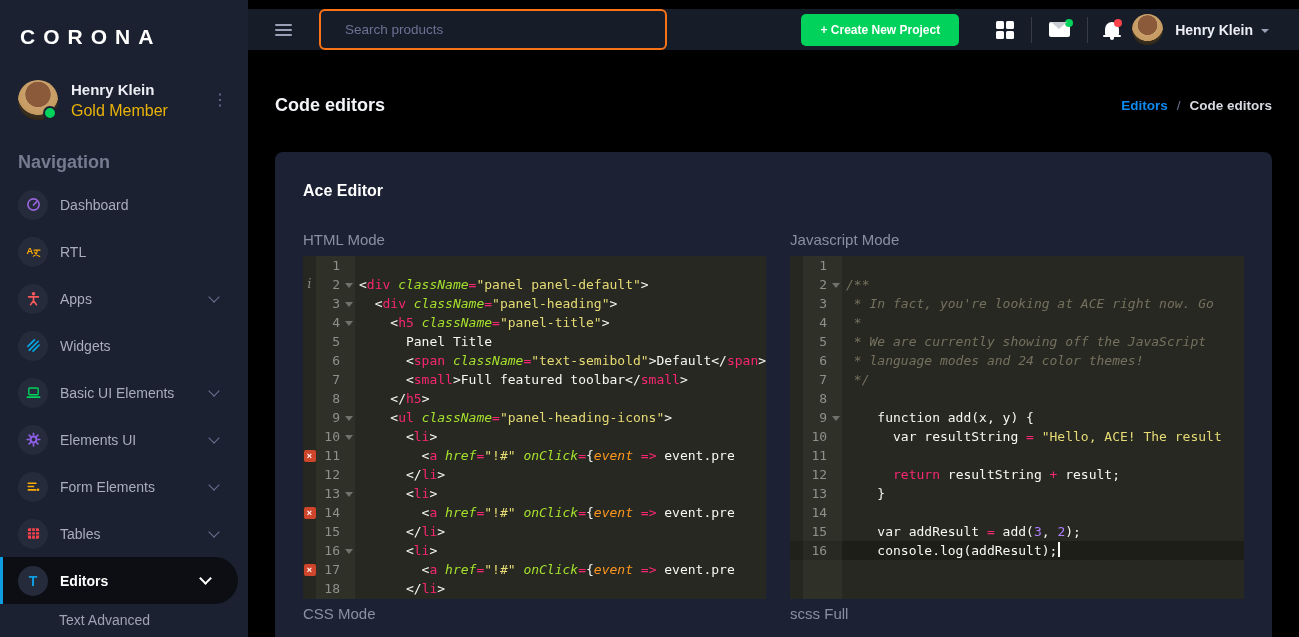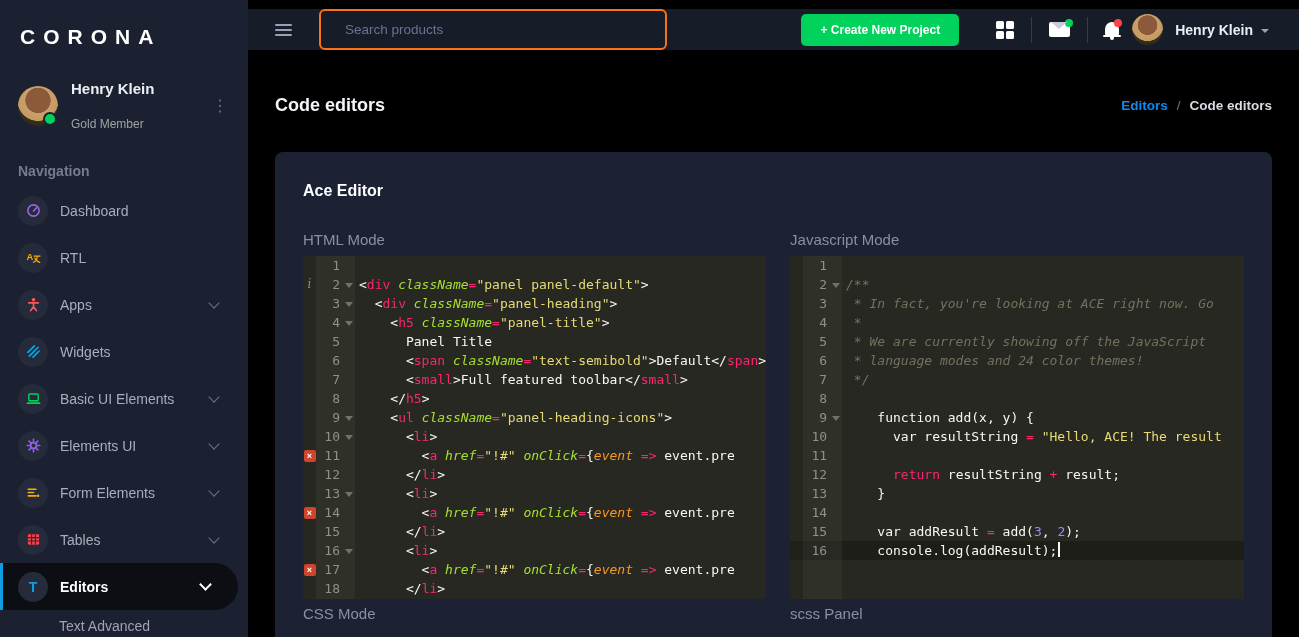--- a/index.html
+++ b/index.html
@@ -15,23 +15,23 @@
   .brand{height:74px;display:flex;align-items:center;padding-left:20px;
     color:#fff;font-size:21px;font-weight:700;letter-spacing:8px;}
   .profile{display:flex;align-items:center;padding:6px 14px 14px 18px;}
   .avatar{width:40px;height:40px;border-radius:50%;position:relative;flex:none;
     background:radial-gradient(circle at 50% 36%,#8a5a3b 0%,#8a5a3b 38%,#caa06a 40%,#c59a62 62%,#39301f 64%,#23180f 100%);}
   .avatar .status-dot{position:absolute;right:1px;bottom:0;width:10px;height:10px;border-radius:50%;
     background:#00d25b;border:2px solid #1b2130;}
   .p-text{margin-left:13px;flex:1;}
   .p-name{color:#eceef4;font-size:15px;font-weight:700;line-height:18px;}
   .p-role{color:#7b descending}
-  .p-role{color:#a3a3a3;font-size:12px;margin-top:19px;}
+  .p-role{color:#eab308;font-size:16px;margin-top:3px;}
   .dots{color:#6c7293;font-size:16px;line-height:6px;letter-spacing:0;padding:4px 6px;cursor:pointer;}
-  .nav-section-label{color:#767b90;font-size:14px;font-weight:600;padding:18px 0 4px 18px;}
+  .nav-section-label{color:#767b90;font-size:18px;font-weight:600;padding:18px 0 4px 18px;}
   .nav-list{margin-top:4px;}
   .nav-item{height:47px;display:flex;align-items:center;padding-left:18px;position:relative;cursor:pointer;}
   .icon-circle{width:30px;height:30px;border-radius:50%;background:#252b3a;flex:none;
     display:flex;align-items:center;justify-content:center;}
   .nav-label-text{margin-left:12px;color:#a9adbd;font-size:14px;flex:1;}
   .chev{width:7px;height:7px;border-right:1.6px solid #6c7293;border-bottom:1.6px solid #6c7293;
     transform:rotate(45deg);margin-right:30px;margin-top:-4px;}
   .nav-item.active{background:#0c0e14;border-radius:0 50px 50px 0;margin-right:10px;}
   .nav-item.active::before{content:"";position:absolute;left:0;top:0;bottom:0;width:3px;background:#0d9de0;}
   .nav-item.active .nav-label-text{color:#fff;font-weight:700;}
@@ -564,19 +564,19 @@
                 </div>
                 <div class="crow active">
                   <div class="gut">
                     <span class="ann"></span>
                     <span class="lnum">16</span>
                     <span class="foldc"></span>
                   </div>
                   <div class="codeline"><span class="tok-p">    console.log(addResult);</span><span class="cursor"></span></div>
                 </div>
               </div>
-            <div class="mode-label bottom">scss Panel</div>
+            <div class="mode-label bottom">scss Full</div>
           </div>
         </div>
       </div>
     </div>
   </div>
 </div>
 
 </body></html>

